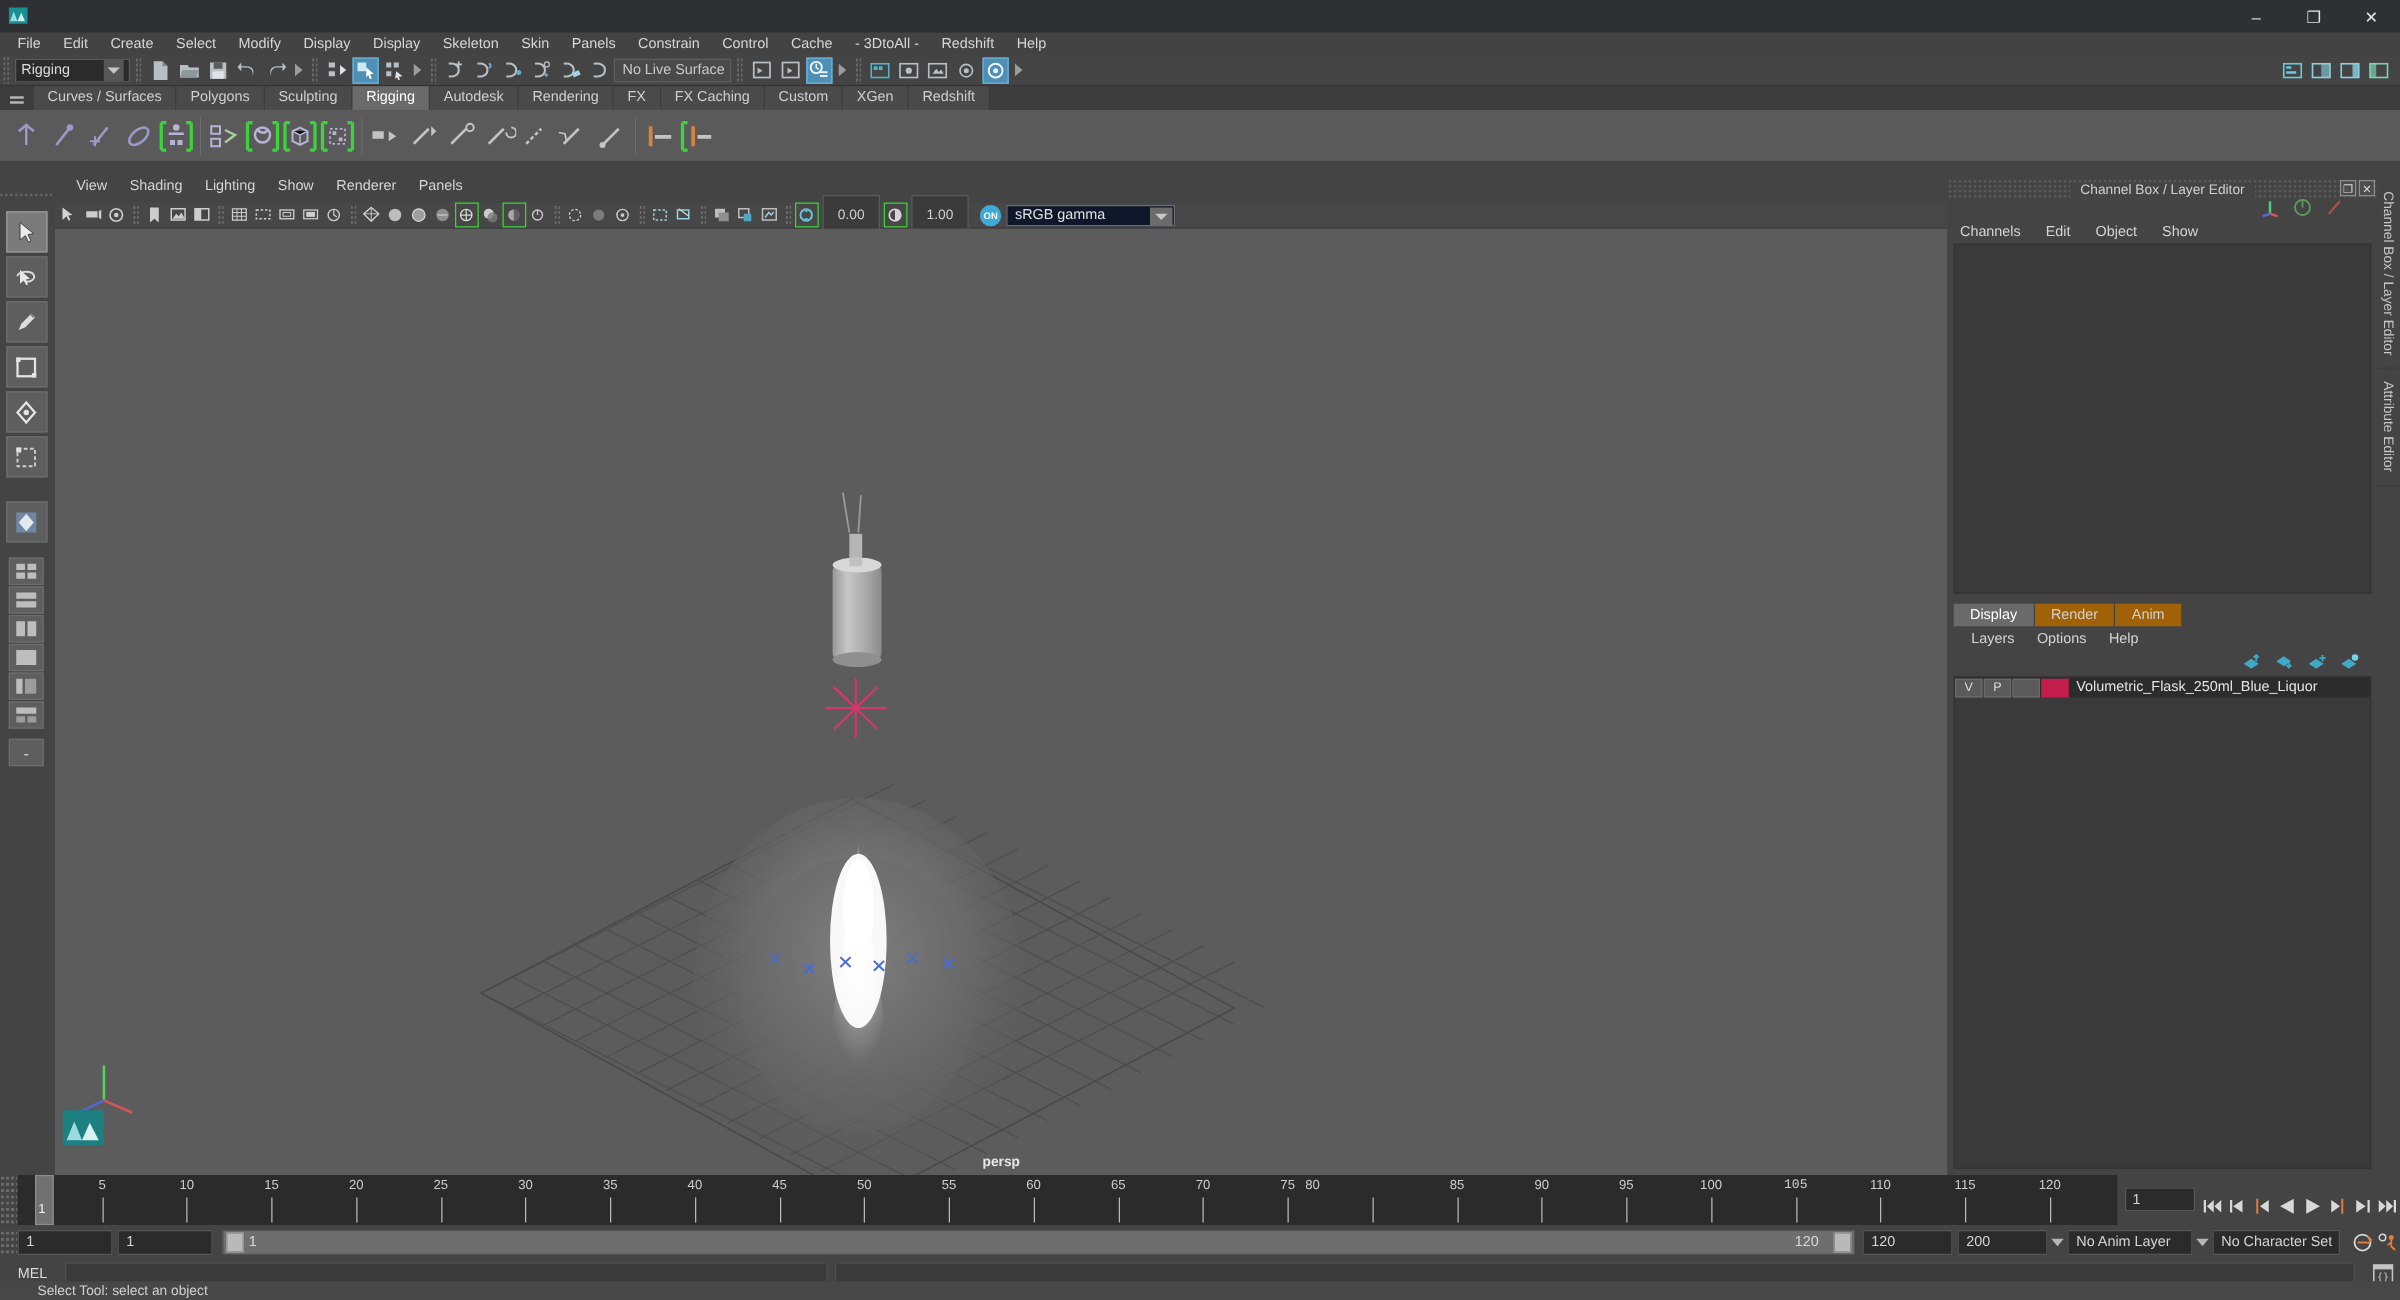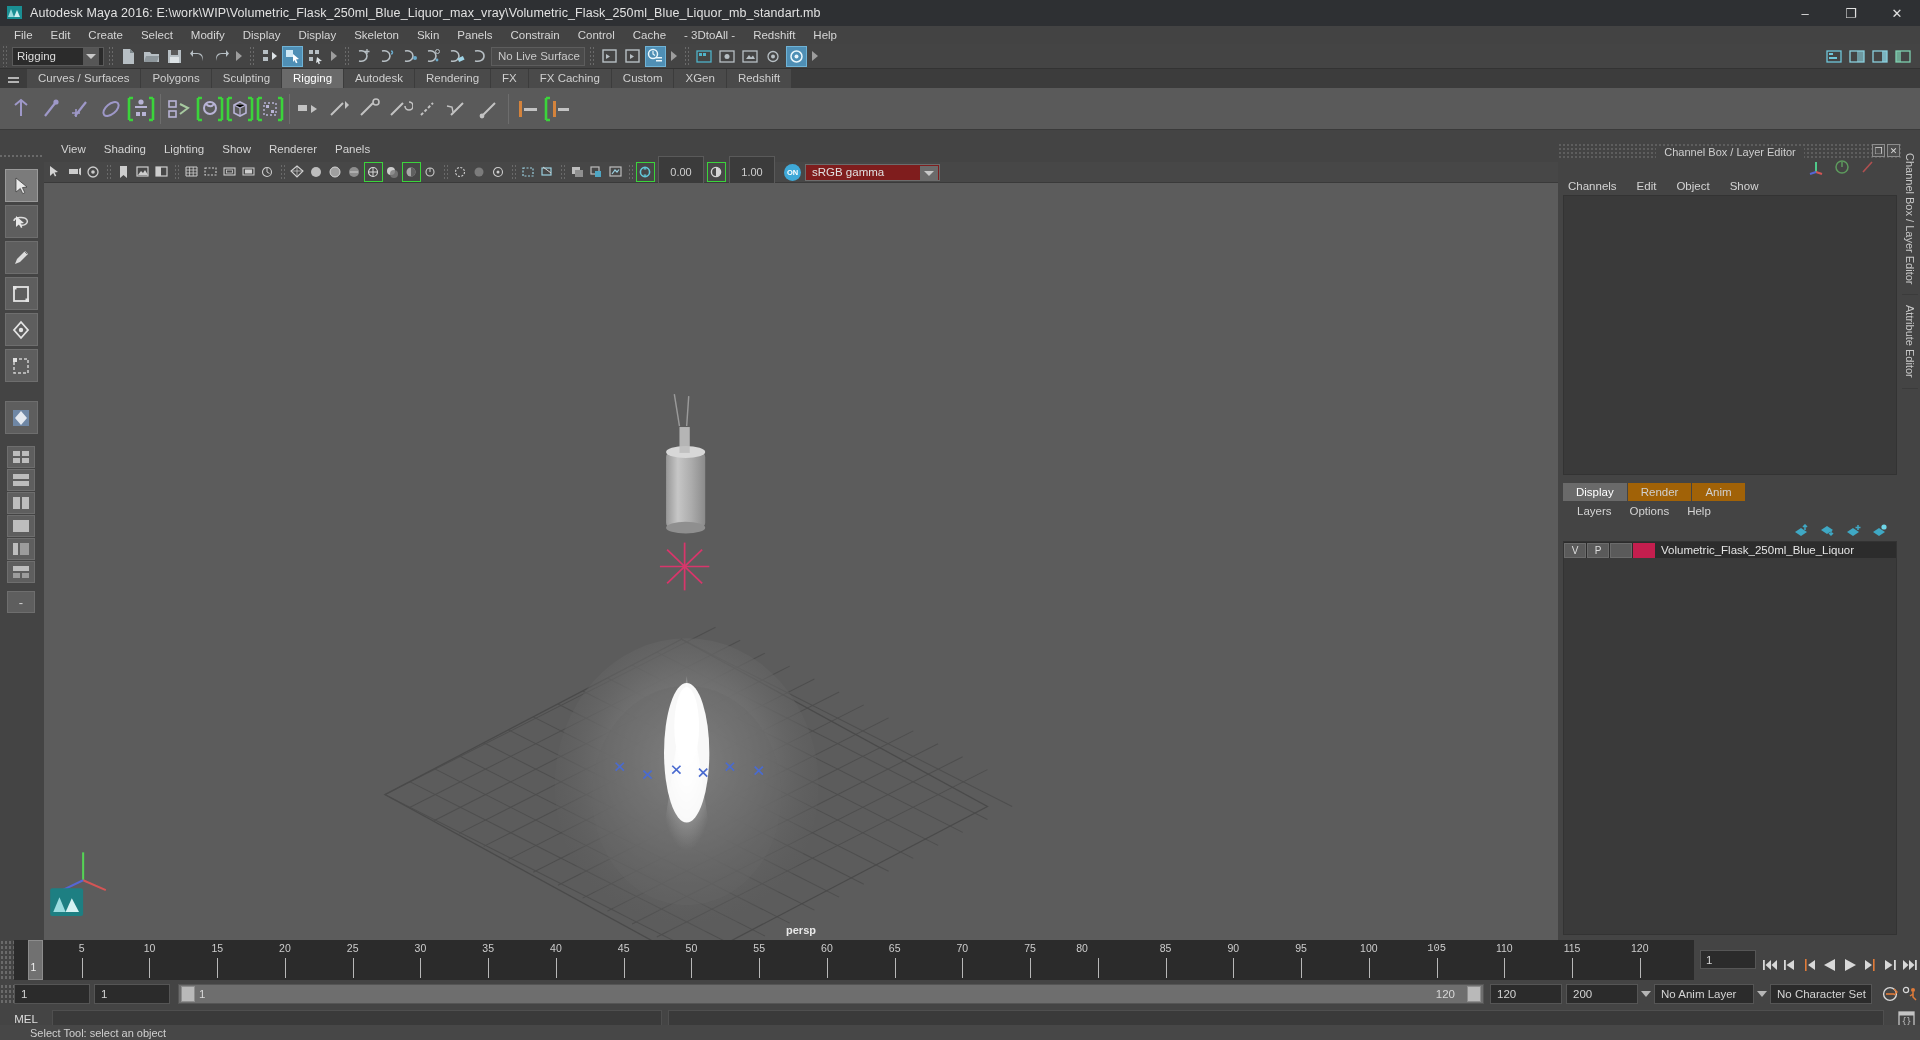--- a/index.html
+++ b/index.html
@@ -79,21 +79,21 @@
   .vp-menubar{ height:19px; background:#444; display:flex; padding-left:8px;}
   .vp-menu{ font-size:11.5px; color:#d4d4d4; padding:0 9px; }
   .vp-toolbar{ height:21px; background:#474747; display:flex; align-items:center; padding-left:2px;
      border-bottom:1px solid #3a3a3a;}
   .vb{ width:17px;height:18px; display:flex;align-items:center;justify-content:center;flex:none; margin:0 1px;}
   .vb.onbox{ outline:1px solid #3bd43b; }
   .vsep{ width:5px;height:16px;margin:0 3px;
      background-image:radial-gradient(#6a6a6a 36%, transparent 38%); background-size:3px 4px;}
   .numfield{ width:46px;height:32px;background:#3b3b3b;border:1px solid #5a5a5a;color:#cfcfcf;
      font-size:11px;display:flex;align-items:center;justify-content:center;margin:0 3px;}
-  .gamma-sel{ width:135px;height:17px;background:#7f1d1d;border:1px solid #6c6c6c;display:flex;
+  .gamma-sel{ width:135px;height:17px;background:#0f172a;border:1px solid #6c6c6c;display:flex;
     align-items:center; color:#e0e0e0;font-size:11.5px;padding-left:6px;position:relative;margin-left:4px;}
   .gamma-sel .arw{position:absolute;right:1px;top:1px;width:18px;height:15px;background:#6b6b6b;
      display:flex;align-items:center;justify-content:center;}
   .onbadge{ width:17px;height:17px;border-radius:50%;background:#3fa9d8;color:#fff;font-size:7.5px;
      display:flex;align-items:center;justify-content:center;font-weight:bold;}
   .vp-canvas{ position:absolute; left:0; top:40px; right:0; bottom:0; background:#5c5c5c; overflow:hidden;}
   .persp-label{ position:absolute; bottom:4px; left:0; right:0; text-align:center; font-size:11px;
      color:#e8e8e8; font-weight:bold; }
 
   
@@ -157,21 +157,20 @@
 <div id="app">
 
   <div class="titlebar">
     <div class="tb-logo">
       <svg width="16" height="16" viewBox="0 0 16 16">
         <rect x="0" y="1" width="15" height="13" fill="#1a8f93"></rect>
         <polygon points="1,12 4,4 7,12" fill="#9adbdd"></polygon>
         <polygon points="7,12 10,5 13,12" fill="#cfeff0"></polygon>
       </svg>
     </div>
-    <div class="tb-title">Autodesk Maya 2016: E:\work\WIP\Volumetric_Flask_250ml_Blue_Liquor_max_vray\Volumetric_Flask_250ml_Blue_Liquor_mb_standart.mb</div>
     <div class="tb-btns">
       <div class="tb-btn">–</div>
       <div class="tb-btn">❐</div>
       <div class="tb-btn close">✕</div>
     </div>
   </div>
 
   <div class="menubar">
     <div class="menu-item">File</div>
     <div class="menu-item">Edit</div>
@@ -1060,21 +1059,21 @@
           <div class="ts-num" style="left: 745.161px;">55</div>
           <div class="ts-tick" style="left: 812.903px;"></div>
           <div class="ts-num" style="left: 812.903px;">60</div>
           <div class="ts-tick" style="left: 880.645px;"></div>
           <div class="ts-num" style="left: 880.645px;">65</div>
           <div class="ts-tick" style="left: 948.387px;"></div>
           <div class="ts-num" style="left: 948.387px;">70</div>
           <div class="ts-tick" style="left: 1016.13px;"></div>
           <div class="ts-num" style="left: 1016.13px;">75</div>
           <div class="ts-tick" style="left: 1083.87px;"></div>
-          <div class="ts-num" style="left: 1068px;">80</div>
+          <div class="ts-num" style="left: 1036px;">80</div>
           <div class="ts-tick" style="left: 1151.61px;"></div>
           <div class="ts-num" style="left: 1151.61px;">85</div>
           <div class="ts-tick" style="left: 1219.35px;"></div>
           <div class="ts-num" style="left: 1219.35px;">90</div>
           <div class="ts-tick" style="left: 1287.1px;"></div>
           <div class="ts-num" style="left: 1287.1px;">95</div>
           <div class="ts-tick" style="left: 1354.84px;"></div>
           <div class="ts-num" style="left: 1354.84px;">100</div>
           <div class="ts-tick" style="left: 1422.58px;"></div>
           <div class="ts-num" style="left: 1422.58px; font-family: Liberation Mono, monospace;">105</div>

